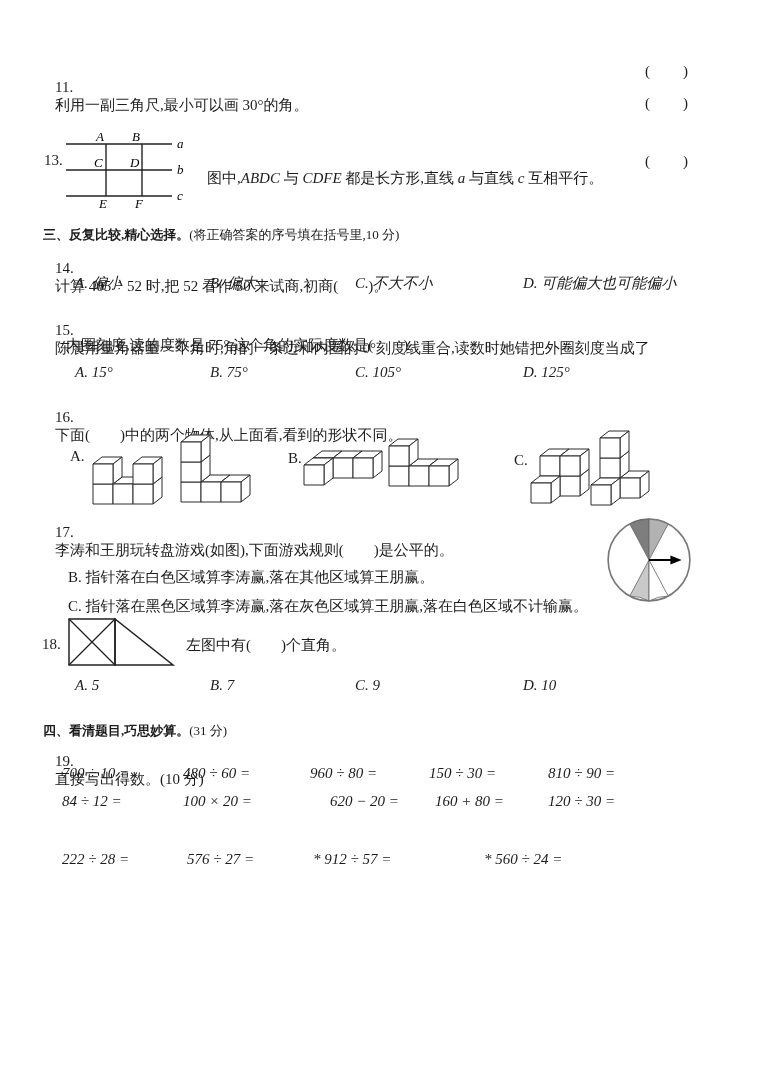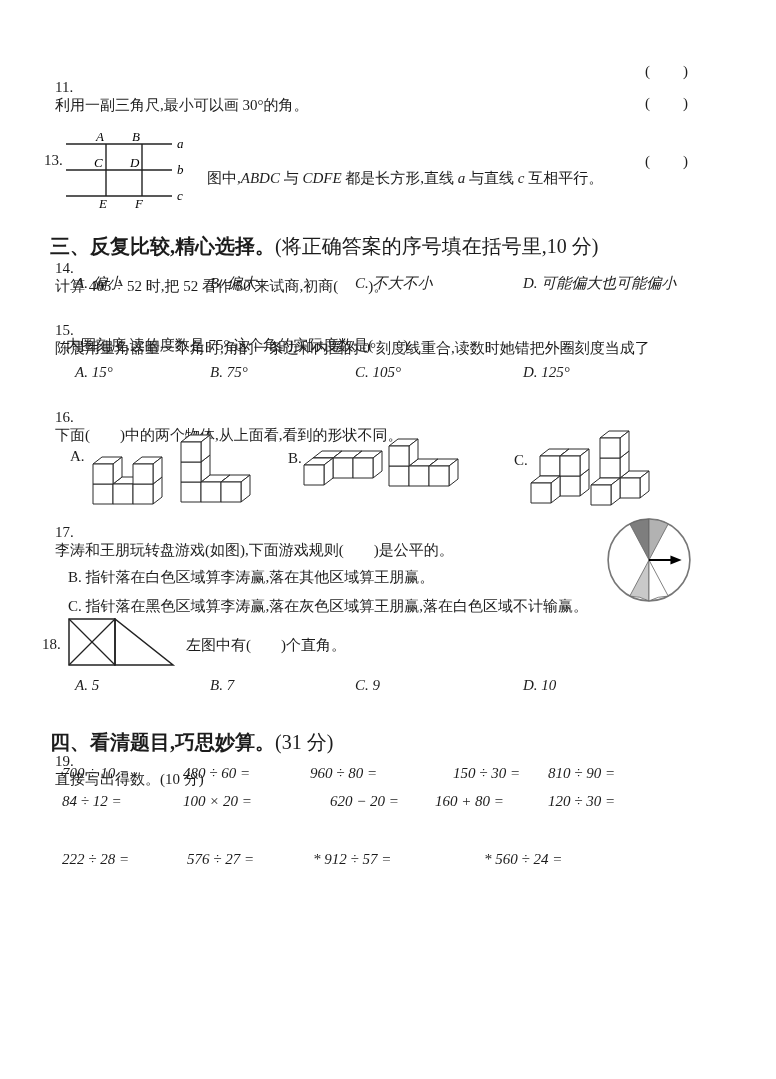--- a/index.html
+++ b/index.html
@@ -1,20 +1,20 @@
 <!DOCTYPE html>
 <html><head>
 <meta charset="utf-8">
 <style>
   html,body{margin:0;padding:0;background:#ffffff;}
   #page{position:relative;width:776px;height:1079px;background:#ffffff;overflow:hidden;
         font-family:"Liberation Serif","DejaVu Serif",serif;color:#1c1c1c;font-size:15px;}
   .abs{position:absolute;white-space:pre;}
   .qnum{font-family:"Liberation Serif",serif;}
-  .sec{font-weight:bold;font-size:20px;}
+  .sec{font-weight:bold;font-size:13px;}
   .note{font-weight:normal;}
   .bracket{letter-spacing:1px;}
   .ital{font-style:italic;}
   .optrow{position:absolute;left:0;top:0;width:712px;height:22px;font-style:italic;}
   .opt{position:absolute;white-space:pre;}
   svg{display:block;}
   svg text{font-family:"Liberation Serif",serif;}
   .figlabel{font-style:italic;font-size:13px;}
   .lineLbl{font-style:italic;font-size:13px;}
 </style>
@@ -226,21 +226,21 @@
   </div>
 
   <div class="abs" style="left:40px;top:736px;">
     <span class="qnum">19.</span>
     <span>直接写出得数。</span><span>(10 分)</span>
   </div>
   <div class="optrow" style="top:765px;">
     <span class="opt" style="left:62px;">700 ÷ 10 =</span>
     <span class="opt" style="left:183px;">480 ÷ 60 =</span>
     <span class="opt" style="left:310px;">960 ÷ 80 =</span>
-    <span class="opt" style="left:453px;">150 ÷ 30 =</span>
+    <span class="opt" style="left:429px;">150 ÷ 30 =</span>
     <span class="opt" style="left:548px;">810 ÷ 90 =</span>
   </div>
   <div class="optrow" style="top:793px;">
     <span class="opt" style="left:62px;">84 ÷ 12 =</span>
     <span class="opt" style="left:183px;">100 × 20 =</span>
     <span class="opt" style="left:310px;margin-left:20px;">620 − 20 =</span>
     <span class="opt" style="left:435px;">160 + 80 =</span>
     <span class="opt" style="left:548px;">120 ÷ 30 =</span>
   </div>
 

